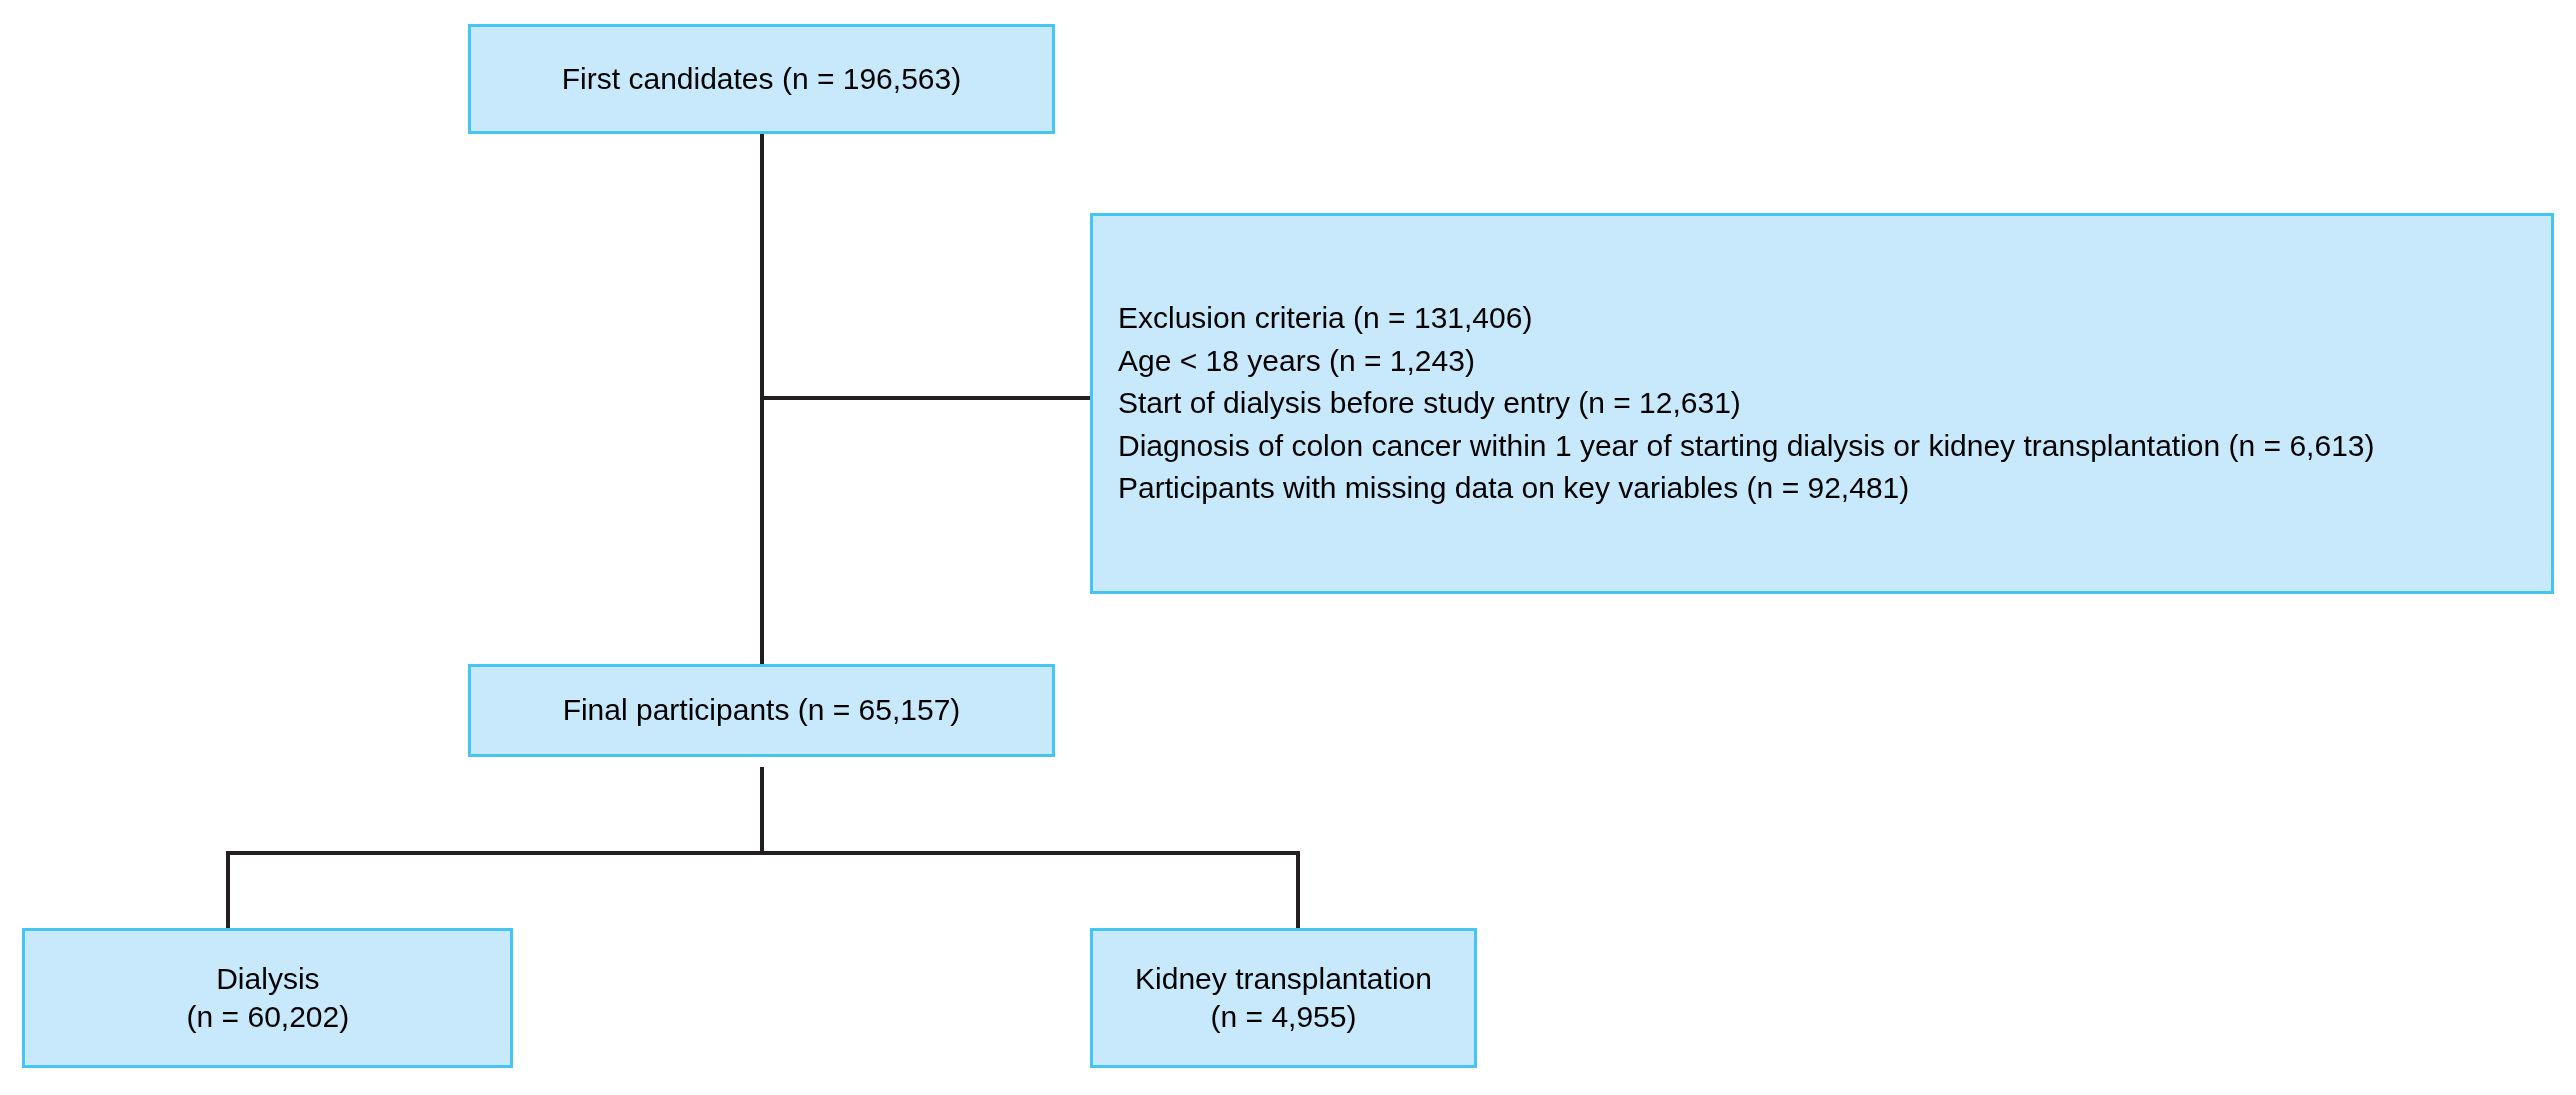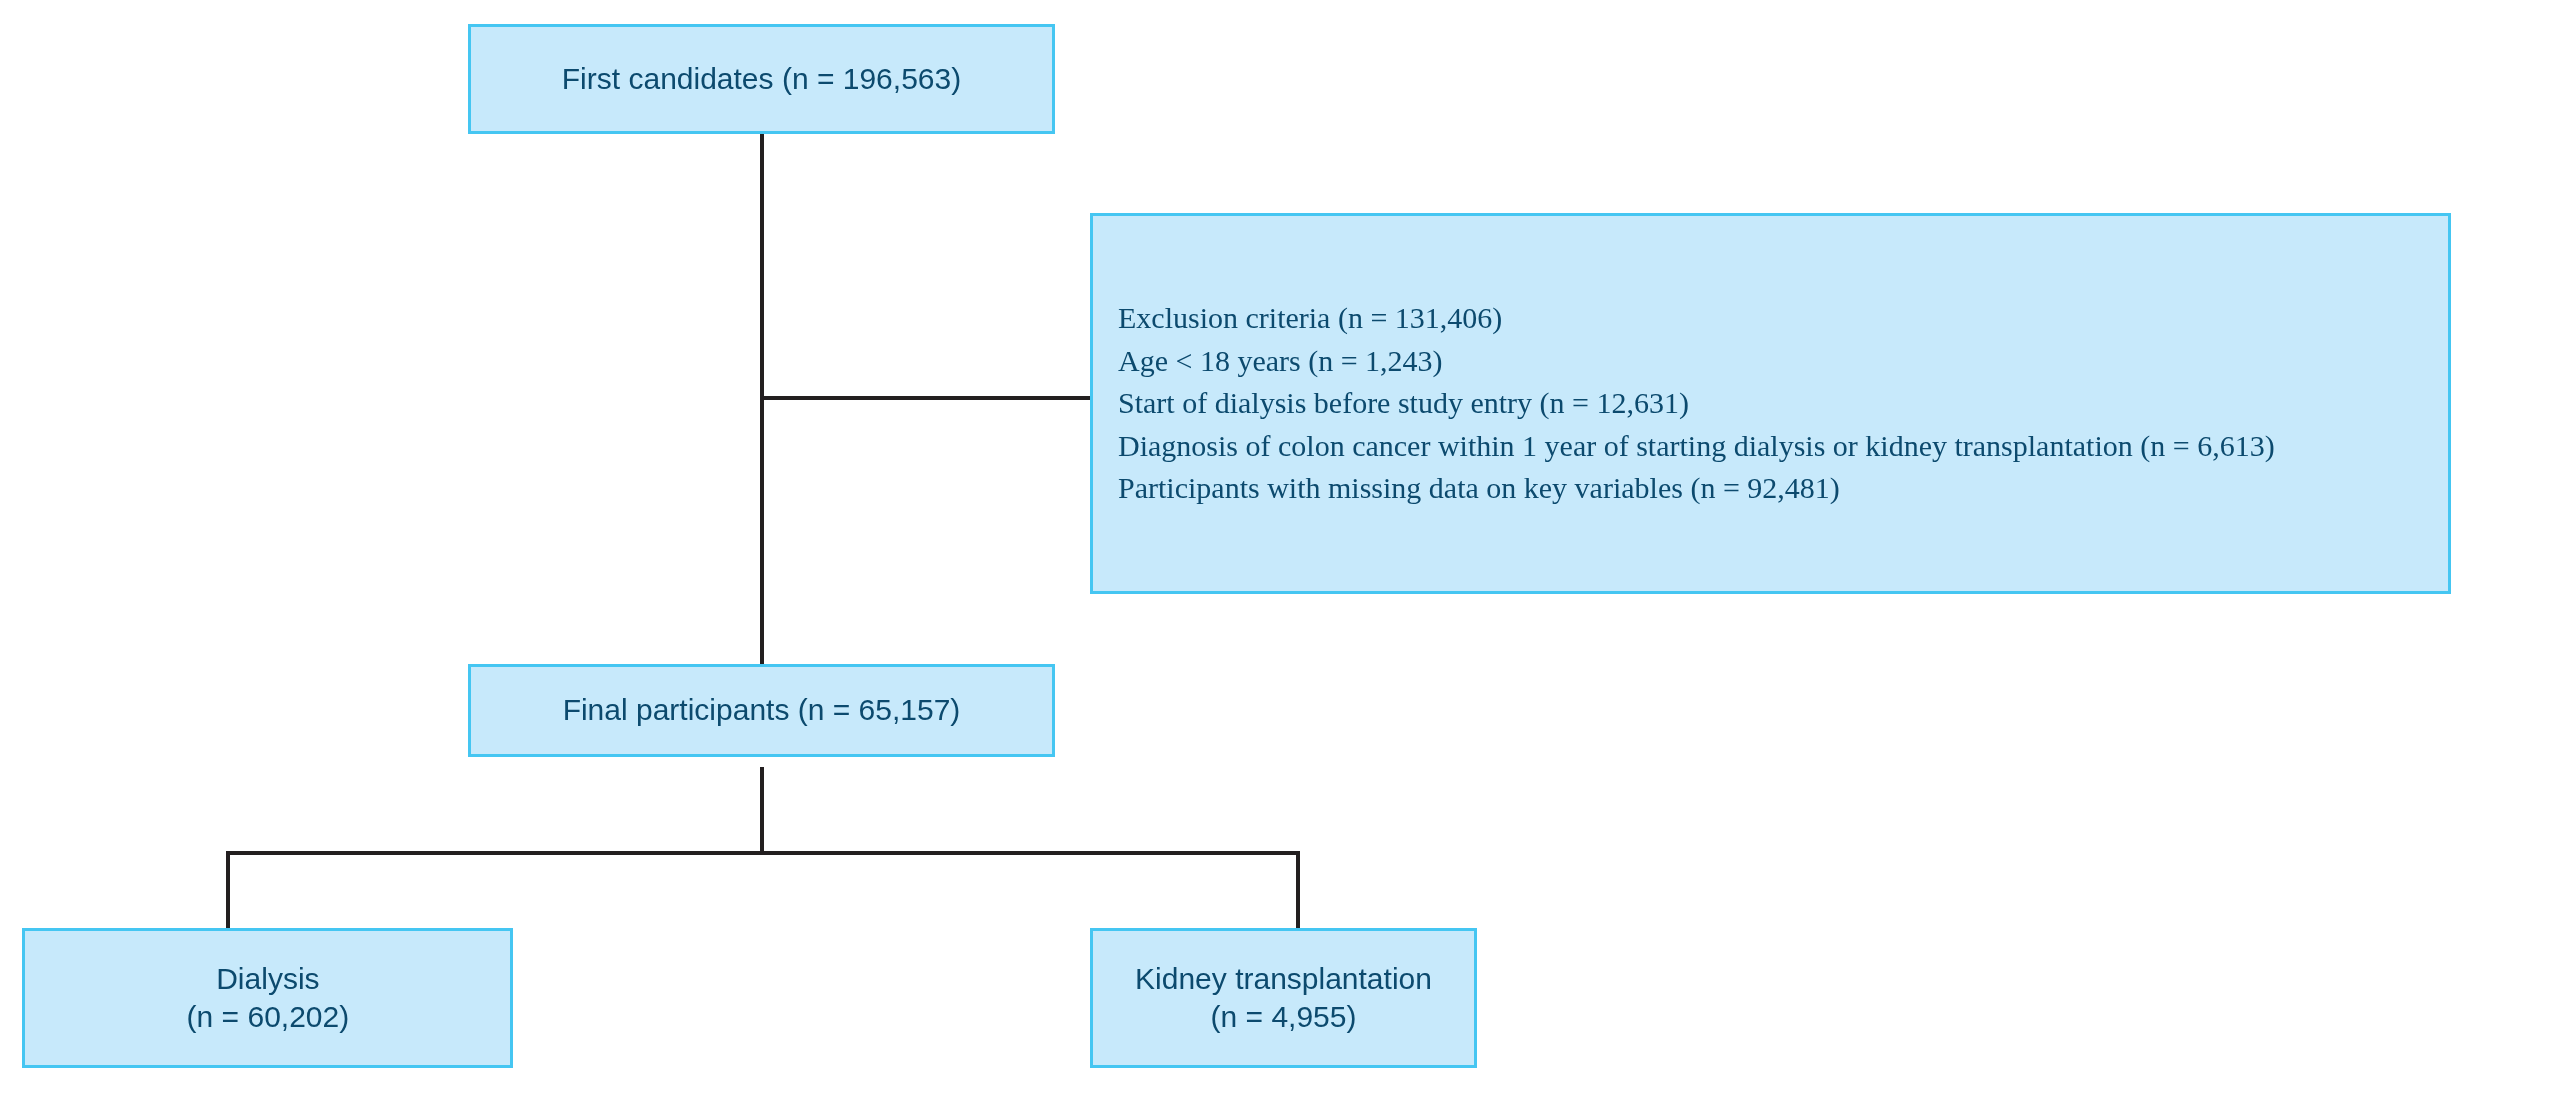--- a/index.html
+++ b/index.html
@@ -13,21 +13,21 @@
     height: 1095px;
     background: #ffffff;
     overflow: hidden;
     font-family: "Liberation Sans", sans-serif;
   }
   .node {
     position: absolute;
     background: #c7e9fb;
     border: 3.7px solid #45c6f2;
     box-sizing: border-box;
-    color: #0c4a6e;
+    color: #000000;
   }
   .node-center {
     display: flex;
     align-items: center;
     justify-content: center;
     text-align: center;
     line-height: 1.28;
     font-size: 30px;
   }
   .node-list {
@@ -65,21 +65,21 @@
   <div class="connector h-line" style="left:226px; top:851px; width:1073px;"></div>
 
   <div class="connector v-line" style="left:226px; top:851px; height:78px;"></div>
 
   <div class="connector v-line" style="left:1296px; top:851px; height:78px;"></div>
 
   <div class="node node-center" style="left:468px; top:24px; width:587px; height:110px;">
     <span>First candidates (n = 196,563)</span>
   </div>
 
-  <div class="node node-list" style="left:1090px; top:213px; width:1361px; height:381px;font-family:Liberation Serif, serif;">
+  <div class="node node-list" style="left:1090px; top:213px; width:1464px; height:381px;">
     <span class="crit-line stack-line">Exclusion criteria (n = 131,406)</span>
     <span class="crit-line stack-line">Age &lt; 18 years (n = 1,243)</span>
     <span class="crit-line stack-line">Start of dialysis before study entry (n = 12,631)</span>
     <span class="crit-line stack-line">Diagnosis of colon cancer within 1 year of starting dialysis or kidney transplantation (n = 6,613)</span>
     <span class="crit-line stack-line">Participants with missing data on key variables (n = 92,481)</span>
   </div>
 
   <div class="node node-center" style="left:468px; top:664px; width:587px; height:93px;text-align:center;">
     <span>Final participants (n = 65,157)</span>
   </div>

